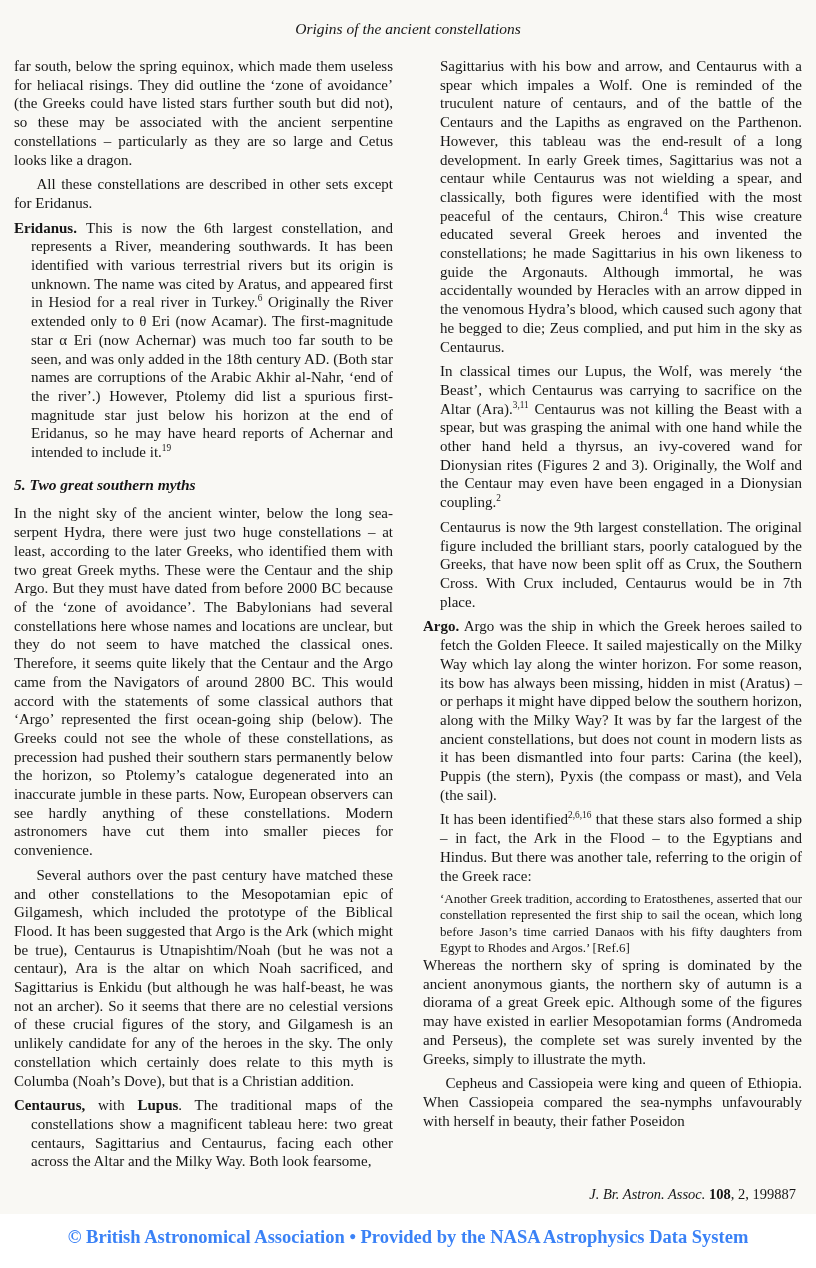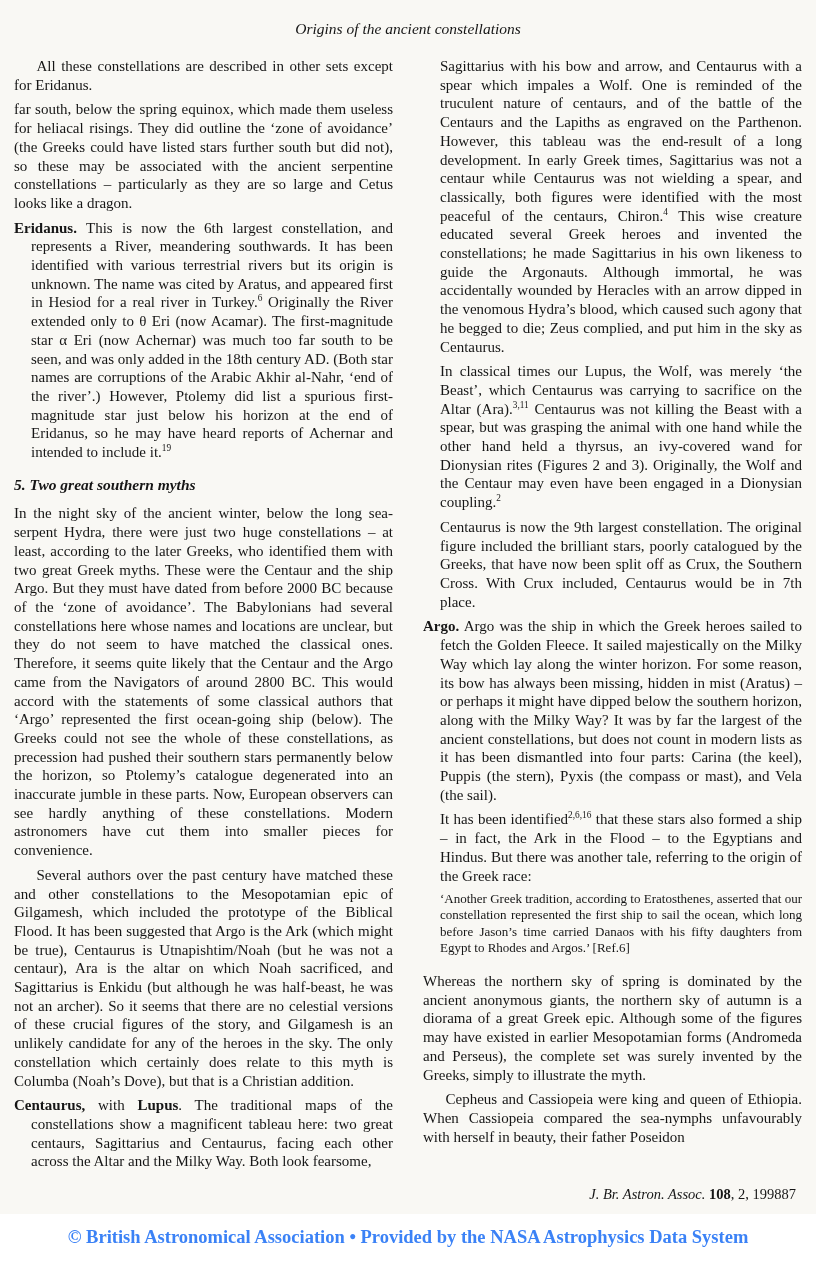--- a/index.html
+++ b/index.html
@@ -31,21 +31,21 @@
   }
   .blk{margin:0 0 6px 0;}
   .para{}
   .para-indent{text-indent:1.5em;}
   .entry{padding-left:17px;text-indent:-17px;}
   .entry-body{margin-left:17px;}
   .quote{
     margin-left:17px;
     font-size:13px;
     line-height:16.2px;
-    margin-bottom:16px;
+    margin-bottom:0;
   }
   .heading{
     font-style:italic;
     font-size:15.5px;
     margin:14px 0 10px 0;
     text-align:left;
     text-indent:0;
     font-weight:bold;
   }
   .b{font-weight:bold;}
@@ -81,22 +81,22 @@
 </style>
 </head>
 <body>
 
 <div class="page">
 
   <div class="running-head">Origins of the ancient constellations</div>
 
   <div class="columns">
     <div class="col">
+        <div class="blk para"><span>far south, below the spring equinox, which made them useless for heliacal risings. They did outline the ‘zone of avoidance’ (the Greeks could have listed stars further south but did not), so these may be associated with the ancient serpentine constellations – particularly as they are so large and Cetus looks like a dragon.</span></div>
         <div class="blk para-indent"><span>All these constellations are described in other sets except for Eridanus.</span></div>
-        <div class="blk para"><span>far south, below the spring equinox, which made them useless for heliacal risings. They did outline the ‘zone of avoidance’ (the Greeks could have listed stars further south but did not), so these may be associated with the ancient serpentine constellations – particularly as they are so large and Cetus looks like a dragon.</span></div>
         <div class="blk entry"><span class="b">Eridanus.</span><span> This is now the 6th largest constellation, and represents a River, meandering southwards. It has been identified with various terrestrial rivers but its origin is unknown. The name was cited by Aratus, and appeared first in Hesiod for a real river in Turkey.</span><sup>6</sup><span> Originally the River extended only to θ Eri (now Acamar). The first-magnitude star α Eri (now Achernar) was much too far south to be seen, and was only added in the 18th century AD. (Both star names are corruptions of the Arabic Akhir al-Nahr, ‘end of the river’.) However, Ptolemy did list a spurious first-magnitude star just below his horizon at the end of Eridanus, so he may have heard reports of Achernar and intended to include it.</span><sup>19</sup></div>
         <div class="blk heading"><span>5. Two great southern myths</span></div>
         <div class="blk para"><span>In the night sky of the ancient winter, below the long sea-serpent Hydra, there were just two huge constellations – at least, according to the later Greeks, who identified them with two great Greek myths. These were the Centaur and the ship Argo. But they must have dated from before 2000 BC because of the ‘zone of avoidance’. The Babylonians had several constellations here whose names and locations are unclear, but they do not seem to have matched the classical ones. Therefore, it seems quite likely that the Centaur and the Argo came from the Navigators of around 2800 BC. This would accord with the statements of some classical authors that ‘Argo’ represented the first ocean-going ship (below). The Greeks could not see the whole of these constellations, as precession had pushed their southern stars permanently below the horizon, so Ptolemy’s catalogue degenerated into an inaccurate jumble in these parts. Now, European observers can see hardly anything of these constellations. Modern astronomers have cut them into smaller pieces for convenience.</span></div>
         <div class="blk para-indent"><span>Several authors over the past century have matched these and other constellations to the Mesopotamian epic of Gilgamesh, which included the prototype of the Biblical Flood. It has been suggested that Argo is the Ark (which might be true), Centaurus is Utnapishtim/Noah (but he was not a centaur), Ara is the altar on which Noah sacrificed, and Sagittarius is Enkidu (but although he was half-beast, he was not an archer). So it seems that there are no celestial versions of these crucial figures of the story, and Gilgamesh is an unlikely candidate for any of the heroes in the sky. The only constellation which certainly does relate to this myth is Columba (Noah’s Dove), but that is a Christian addition.</span></div>
         <div class="blk entry"><span class="b">Centaurus,</span><span> with </span><span class="b">Lupus</span><span>. The traditional maps of the constellations show a magnificent tableau here: two great centaurs, Sagittarius and Centaurus, facing each other across the Altar and the Milky Way. Both look fearsome,</span></div>
       </div>
     <div class="col">
         <div class="blk entry-body"><span>Sagittarius with his bow and arrow, and Centaurus with a spear which impales a Wolf. One is reminded of the truculent nature of centaurs, and of the battle of the Centaurs and the Lapiths as engraved on the Parthenon. However, this tableau was the end-result of a long development. In early Greek times, Sagittarius was not a centaur while Centaurus was not wielding a spear, and classically, both figures were identified with the most peaceful of the centaurs, Chiron.</span><sup>4</sup><span> This wise creature educated several Greek heroes and invented the constellations; he made Sagittarius in his own likeness to guide the Argonauts. Although immortal, he was accidentally wounded by Heracles with an arrow dipped in the venomous Hydra’s blood, which caused such agony that he begged to die; Zeus complied, and put him in the sky as Centaurus.</span></div>
         <div class="blk entry-body"><span>In classical times our Lupus, the Wolf, was merely ‘the Beast’, which Centaurus was carrying to sacrifice on the Altar (Ara).</span><sup>3,11</sup><span> Centaurus was not killing the Beast with a spear, but was grasping the animal with one hand while the other hand held a thyrsus, an ivy-covered wand for Dionysian rites (Figures 2 and 3). Originally, the Wolf and the Centaur may even have been engaged in a Dionysian coupling.</span><sup>2</sup></div>
         <div class="blk entry-body"><span>Centaurus is now the 9th largest constellation. The original figure included the brilliant stars, poorly catalogued by the Greeks, that have now been split off as Crux, the Southern Cross. With Crux included, Centaurus would be in 7th place.</span></div>

